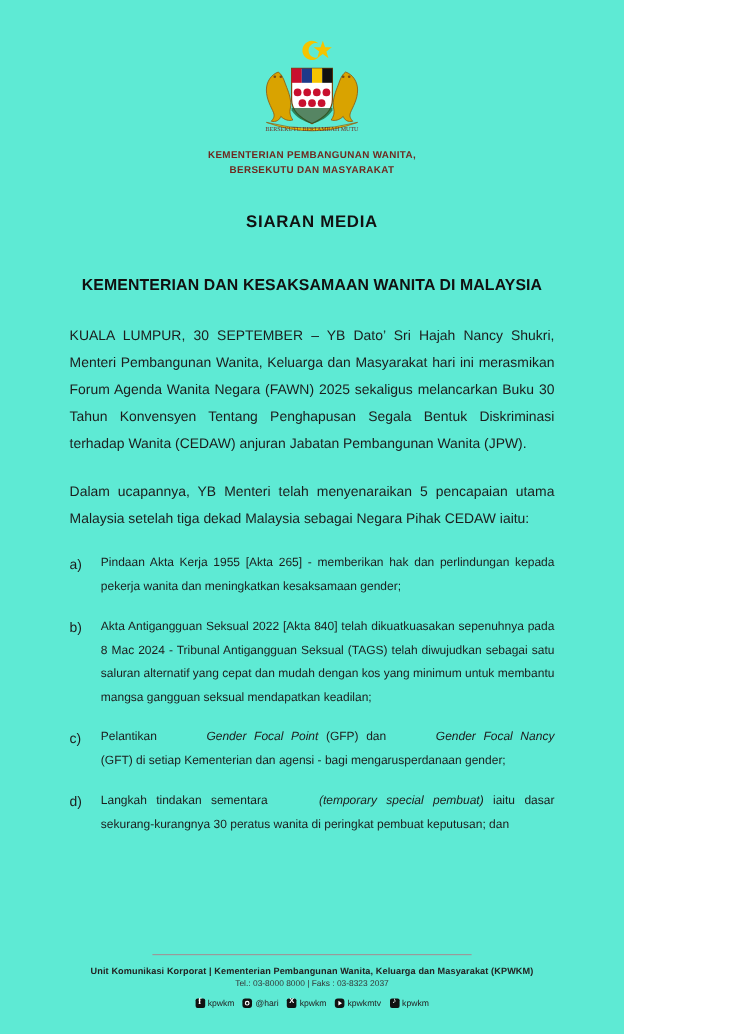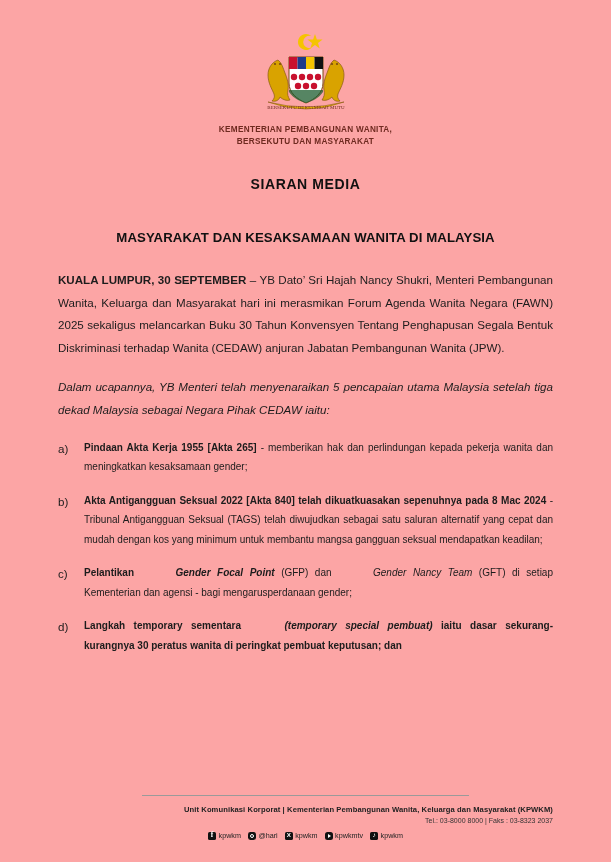--- a/index.html
+++ b/index.html
@@ -9,24 +9,24 @@
   body {
     width: 611px;
     height: 862px;
     background: #ffffff;
     font-family: "Liberation Sans", sans-serif;
     color: #1a1a1a;
     overflow: hidden;
   }
   .page {
     position: relative;
-    width: 611px;
+    width: 520px;
     height: 862px;
     box-sizing: border-box;
-    background: #fca5a5;
+    background: #5eead4;
     padding: 26px 58px 0 58px;
   }
 
   
   .crest-wrap {
     display: flex;
     flex-direction: column;
     align-items: center;
     margin-top: 4px;
   }
@@ -68,24 +68,23 @@
   
   .body-text {
     margin-top: 22px;
     font-size: 11.6px;
     line-height: 1.95;
     text-align: justify;
     color: #1c1c1c;
   }
   .body-text.second {
     margin-top: 17px;
-    font-style: italic;
   }
   .b {
-    font-weight: bold;
+    font-weight: normal;
   }
   .it {
     font-style: italic;
     margin-left: 35px;
   }
 
   
   .list {
     margin-top: 16px;
   }
@@ -107,21 +106,21 @@
     text-align: justify;
     color: #1c1c1c;
   }
 
   
   .footer {
     position: absolute;
     left: 58px;
     right: 58px;
     bottom: 22px;
-    text-align: right;
+    text-align: center;
   }
   .footer-rule {
     width: 66%;
     margin: 0 auto 9px auto;
     height: 1px;
     background: #9a9a9a;
   }
   .footer-line1 {
     font-size: 7.6px;
     font-weight: bold;
@@ -255,47 +254,47 @@
     </div>
     <div class="ministry-name">
       <div>KEMENTERIAN PEMBANGUNAN WANITA,</div>
       <div>BERSEKUTU DAN MASYARAKAT</div>
     </div>
   </div>
 
   <div class="siaran">SIARAN MEDIA</div>
   <div class="headline">
     <br>
-    <span>MASYARAKAT DAN KESAKSAMAAN WANITA DI MALAYSIA</span>
+    <span>KEMENTERIAN DAN KESAKSAMAAN WANITA DI MALAYSIA</span>
   </div>
 
   <p class="body-text"><span class="b">KUALA LUMPUR, 30 SEPTEMBER</span><span> – YB Dato’ Sri Hajah Nancy Shukri, Menteri Pembangunan Wanita, Keluarga dan Masyarakat hari ini merasmikan Forum Agenda Wanita Negara (FAWN) 2025 sekaligus melancarkan Buku 30 Tahun Konvensyen Tentang Penghapusan Segala Bentuk Diskriminasi terhadap Wanita (CEDAW) anjuran Jabatan Pembangunan Wanita (JPW).</span></p>
 
   <p class="body-text second">Dalam ucapannya, YB Menteri telah menyenaraikan 5 pencapaian utama Malaysia setelah tiga dekad Malaysia sebagai Negara Pihak CEDAW iaitu:</p>
 
   <div class="list">
 
     <div class="list-item">
       <div class="list-marker">a)</div>
       <div class="list-body"><span class="b">Pindaan Akta Kerja 1955 [Akta 265]</span><span> - memberikan hak dan perlindungan kepada pekerja wanita dan meningkatkan kesaksamaan gender;</span></div>
     </div>
 
     <div class="list-item">
       <div class="list-marker">b)</div>
       <div class="list-body"><span class="b">Akta Antigangguan Seksual 2022 [Akta 840] telah dikuatkuasakan sepenuhnya pada 8 Mac 2024</span><span> -  Tribunal Antigangguan Seksual (TAGS) telah diwujudkan sebagai satu saluran alternatif yang cepat dan mudah dengan kos yang minimum untuk membantu mangsa gangguan seksual mendapatkan keadilan;</span></div>
     </div>
 
     <div class="list-item">
       <div class="list-marker">c)</div>
-      <div class="list-body"><span class="b">Pelantikan </span><span class="b it">Gender Focal Point</span><span> (GFP) dan </span><span class="it">Gender Nancy Team</span><span> (GFT) di setiap Kementerian dan agensi - bagi mengarusperdanaan gender;</span></div>
+      <div class="list-body"><span class="b">Pelantikan </span><span class="b it">Gender Focal Point</span><span> (GFP) dan </span><span class="it">Gender Focal Nancy</span><span> (GFT) di setiap Kementerian dan agensi - bagi mengarusperdanaan gender;</span></div>
     </div>
 
     <div class="list-item">
       <div class="list-marker">d)</div>
-      <div class="list-body"><span class="b">Langkah temporary sementara </span><span class="b it">(temporary special pembuat)</span><span class="b"> iaitu dasar sekurang-kurangnya 30 peratus wanita di peringkat pembuat keputusan; dan</span></div>
+      <div class="list-body"><span class="b">Langkah tindakan sementara </span><span class="b it">(temporary special pembuat)</span><span class="b"> iaitu dasar sekurang-kurangnya 30 peratus wanita di peringkat pembuat keputusan; dan</span></div>
     </div>
 
   </div>
 
   <div class="footer">
     <div class="footer-rule"></div>
     <div class="footer-line1">Unit Komunikasi Korporat | Kementerian Pembangunan Wanita, Keluarga dan Masyarakat (KPWKM)</div>
     <div class="footer-line2">Tel.: 03-8000 8000 | Faks : 03-8323 2037</div>
     <div class="socials">
       <span class="social">

